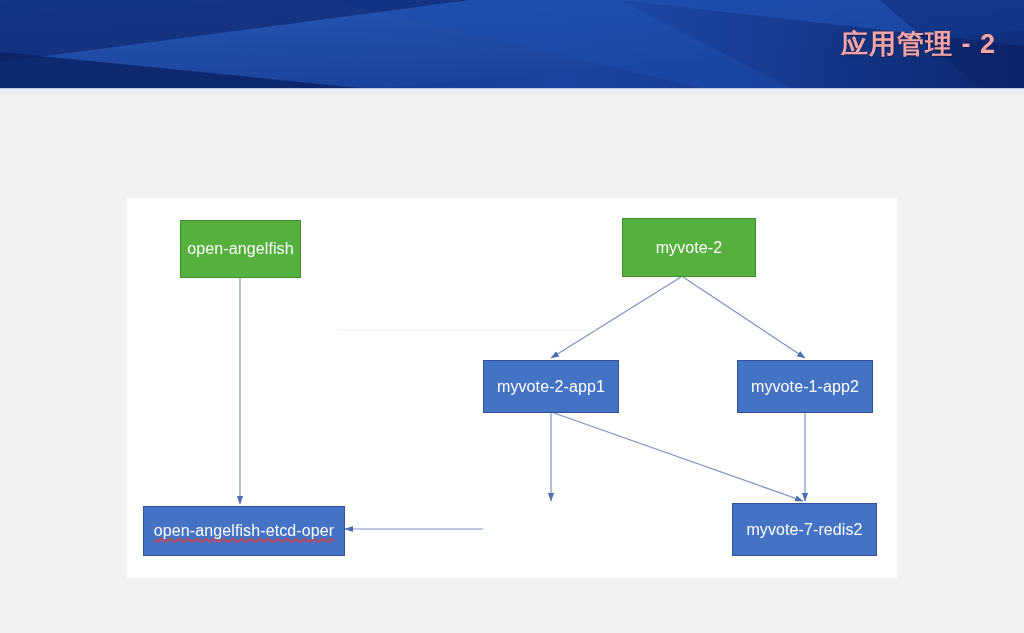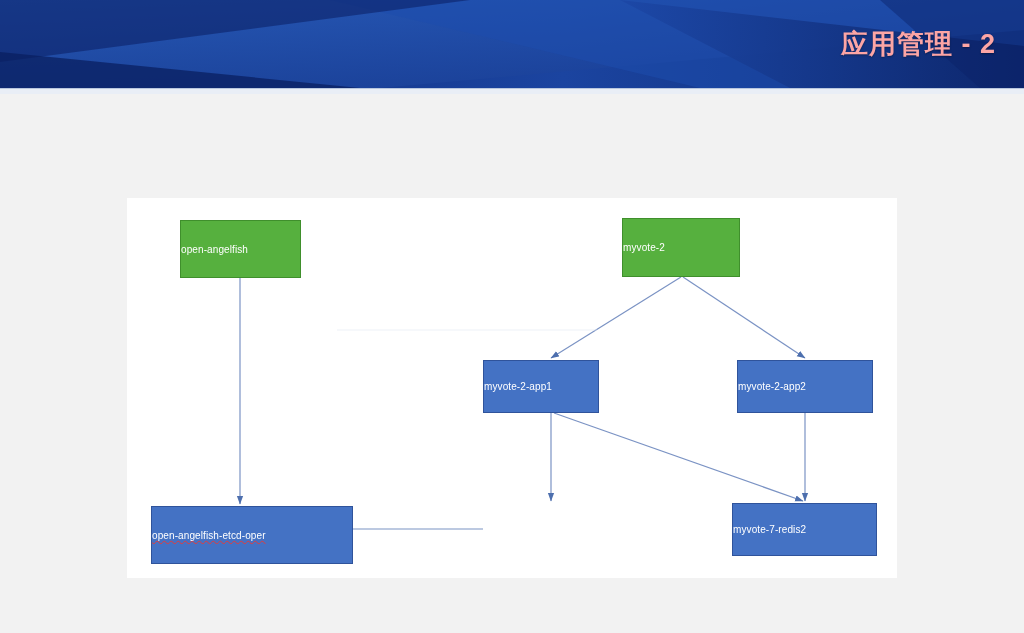--- a/index.html
+++ b/index.html
@@ -57,23 +57,23 @@
     height: 380px;
     background: #ffffff;
   }
   #edges { position: absolute; left: 0; top: 0; }
 
   .node {
     position: absolute;
     box-sizing: border-box;
     display: flex;
     align-items: center;
-    justify-content: flex-start;
+    justify-content: center;
     color: #ffffff;
-    font-size: 10px;
+    font-size: 16px;
     white-space: nowrap;
     letter-spacing: 0.1px;
   }
   .node.green {
     background: #56b03e;
     border: 1px solid #3f8f2c;
   }
   .node.blue {
     background: #4472c4;
     border: 1px solid #2f539b;
@@ -143,33 +143,33 @@
         <line x1="356" y1="331" x2="218" y2="331"></line>
       </g>
 
       <line x1="210" y1="132" x2="470" y2="132" stroke="#dfe6f2" stroke-width="1" opacity="0.55"></line>
     </svg>
 
     <div class="node green" style="left:53px; top:22px; width:121px; height:58px;">
       <span class="node-label">open-angelfish</span>
     </div>
 
-    <div class="node green" style="left:495px; top:20px; width:118px; height:59px;">
+    <div class="node green" style="left:495px; top:20px; width:134px; height:59px;">
       <span class="node-label">myvote-2</span>
     </div>
 
-    <div class="node blue" style="left:356px; top:162px; width:116px; height:53px;">
+    <div class="node blue" style="left:356px; top:162px; width:136px; height:53px;">
       <span class="node-label">myvote-2-app1</span>
     </div>
 
     <div class="node blue" style="left:610px; top:162px; width:136px; height:53px;">
-      <span class="node-label">myvote-2-app2</span>
+      <span class="node-label">myvote-1-app2</span>
     </div>
 
-    <div class="node blue" style="left:24px; top:308px; width:202px; height:58px;">
+    <div class="node blue" style="left:16px; top:308px; width:202px; height:50px;">
       <span class="node-label misspelled">open-angelfish-etcd-oper</span>
     </div>
 
 
     <div class="node blue" style="left:605px; top:305px; width:145px; height:53px;">
       <span class="node-label">myvote-7-redis2</span>
     </div>
 
   </div>
 </div>

